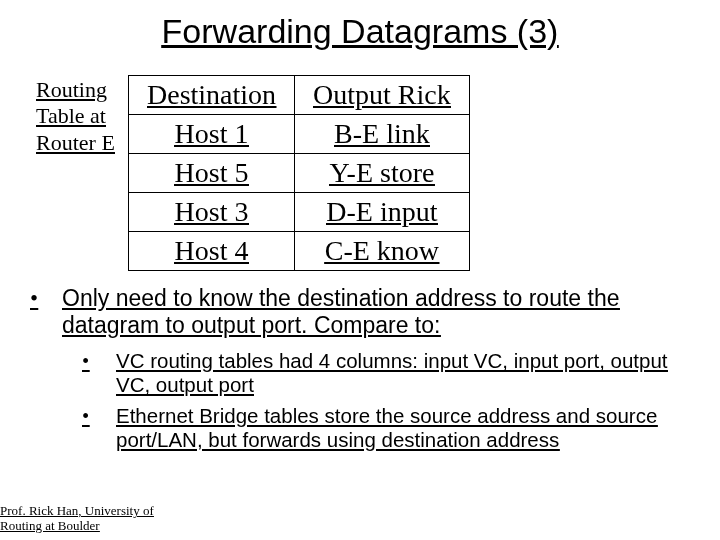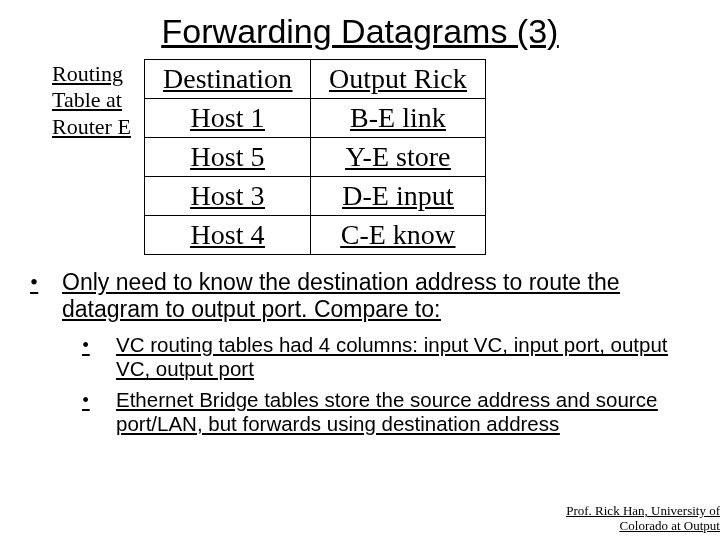--- a/index.html
+++ b/index.html
@@ -15,21 +15,22 @@
   .title {
     font-size: 34px;
     text-align: center;
     padding-top: 12px;
     padding-bottom: 8px;
     font-weight: normal;
   }
   .upper {
     display: flex;
     align-items: flex-start;
-    padding: 0 30px 14px 52px;
+    padding: 0 30px 14px 36px;
+    margin-top: 16px;
   }
   .caption {
     font-family: "Times New Roman", Times, serif;
     font-size: 22px;
     line-height: 1.2;
     width: 92px;
     padding-top: 2px;
     padding-right: 6px;
   }
   table {
@@ -69,21 +70,21 @@
     width: 34px;
     flex: 0 0 34px;
     text-align: left;
     font-family: "Times New Roman", Times, serif;
   }
   .footer {
     position: absolute;
     bottom: 6px;
     left: 0;
     width: 100%;
-    text-align: right;
+    text-align: left;
     font-family: "Times New Roman", Times, serif;
     font-size: 13px;
     line-height: 1.15;
   }
 </style>
 </head>
 <body>
 
 <h1 class="title">Forwarding Datagrams (3)</h1>
 
@@ -127,14 +128,14 @@
     </div>
     <div class="b2">
       <span class="dot">•</span>
       <span>Ethernet Bridge tables store the source address and source port/LAN, but forwards using destination address</span>
     </div>
   </div>
 </div>
 
 <div class="footer">
   <div>Prof. Rick Han, University of</div>
-  <div>Colorado at Output</div>
+  <div>Routing at Boulder</div>
 </div>
 
 </body></html>

